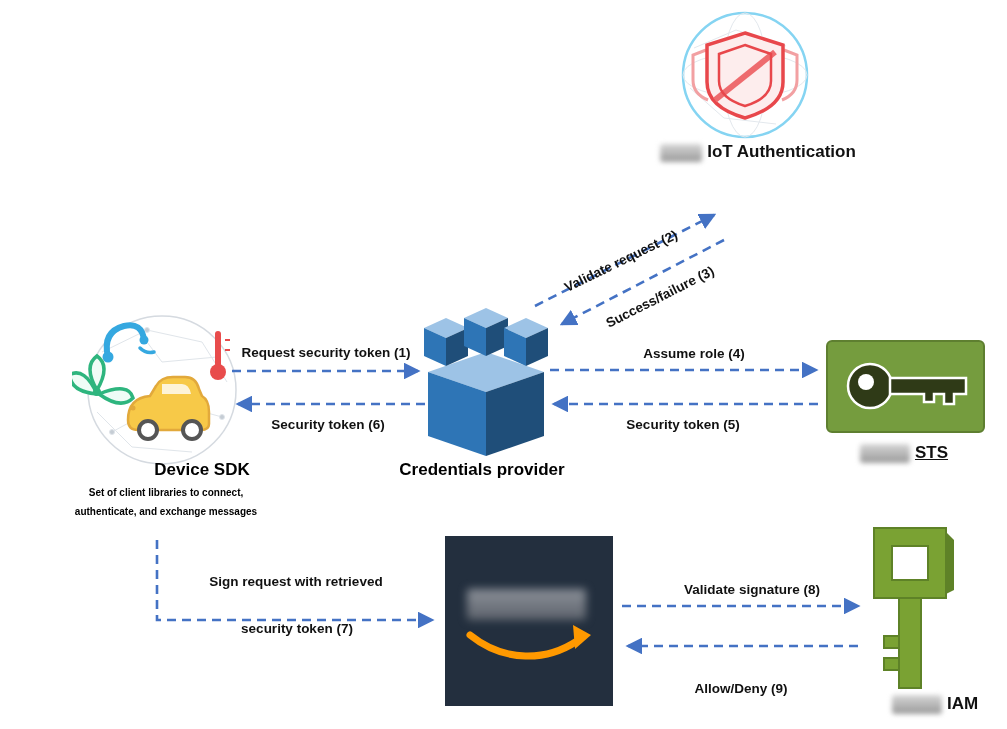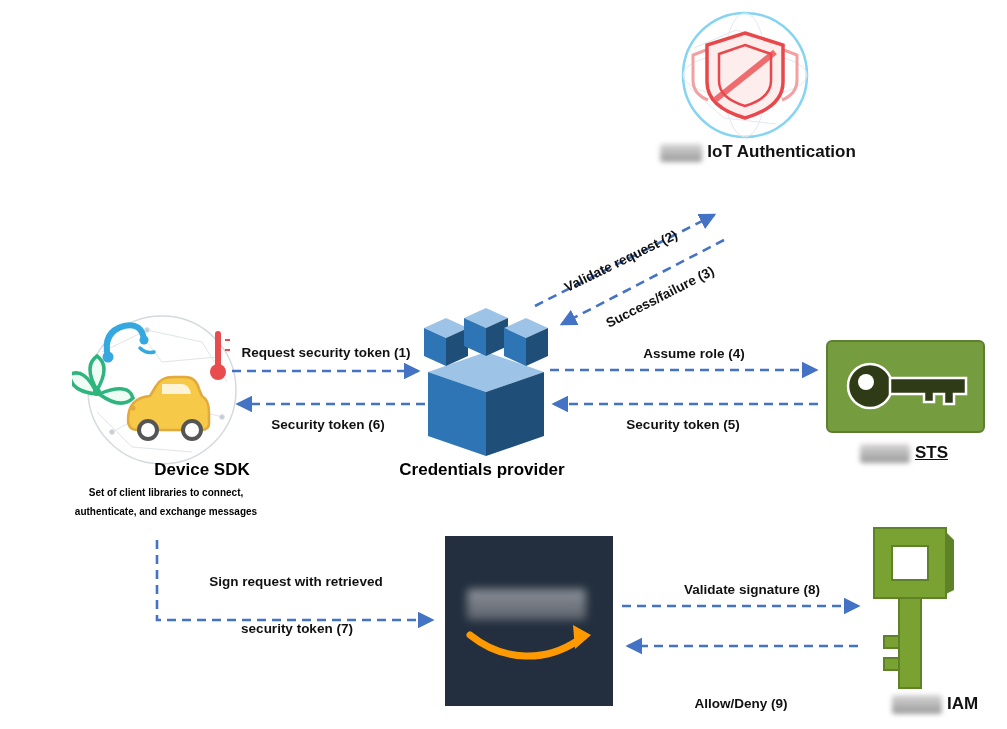--- a/index.html
+++ b/index.html
@@ -196,21 +196,21 @@
 
   <div class="arrow-label" style="left:326px;top:352px;">Request security token (1)</div>
   <div class="arrow-label" style="left:328px;top:424px;">Security token (6)</div>
   <div class="arrow-label diag2" style="left:621px;top:261px;">Validate request (2)</div>
   <div class="arrow-label diag3" style="left:660px;top:297px;">Success/failure (3)</div>
   <div class="arrow-label" style="left:694px;top:353px;">Assume role (4)</div>
   <div class="arrow-label" style="left:683px;top:424px;">Security token (5)</div>
   <div class="arrow-label" style="left:296px;top:581px;">Sign request with retrieved</div>
   <div class="arrow-label" style="left:297px;top:588px;margin-top:40px;">security token (7)</div>
   <div class="arrow-label" style="left:752px;top:589px;">Validate signature (8)</div>
-  <div class="arrow-label" style="left:741px;top:703px;">Allow/Deny (9)</div>
+  <div class="arrow-label" style="left:741px;top:688px;">Allow/Deny (9)</div>
 
   <div class="label-row" style="left:758px;top:152px;">
     <span class="redacted sm"></span>
     <span style="font-weight:bold;font-size:17px;">IoT Authentication</span>
   </div>
 
   <div class="node-label" style="left:166px;top:470px;margin-left:36px;">Device SDK</div>
   <div class="node-desc" style="left:166px;top:492px;">Set of client libraries to connect,</div>
   <div class="node-desc" style="left:166px;top:511px;">authenticate, and exchange messages</div>
 

